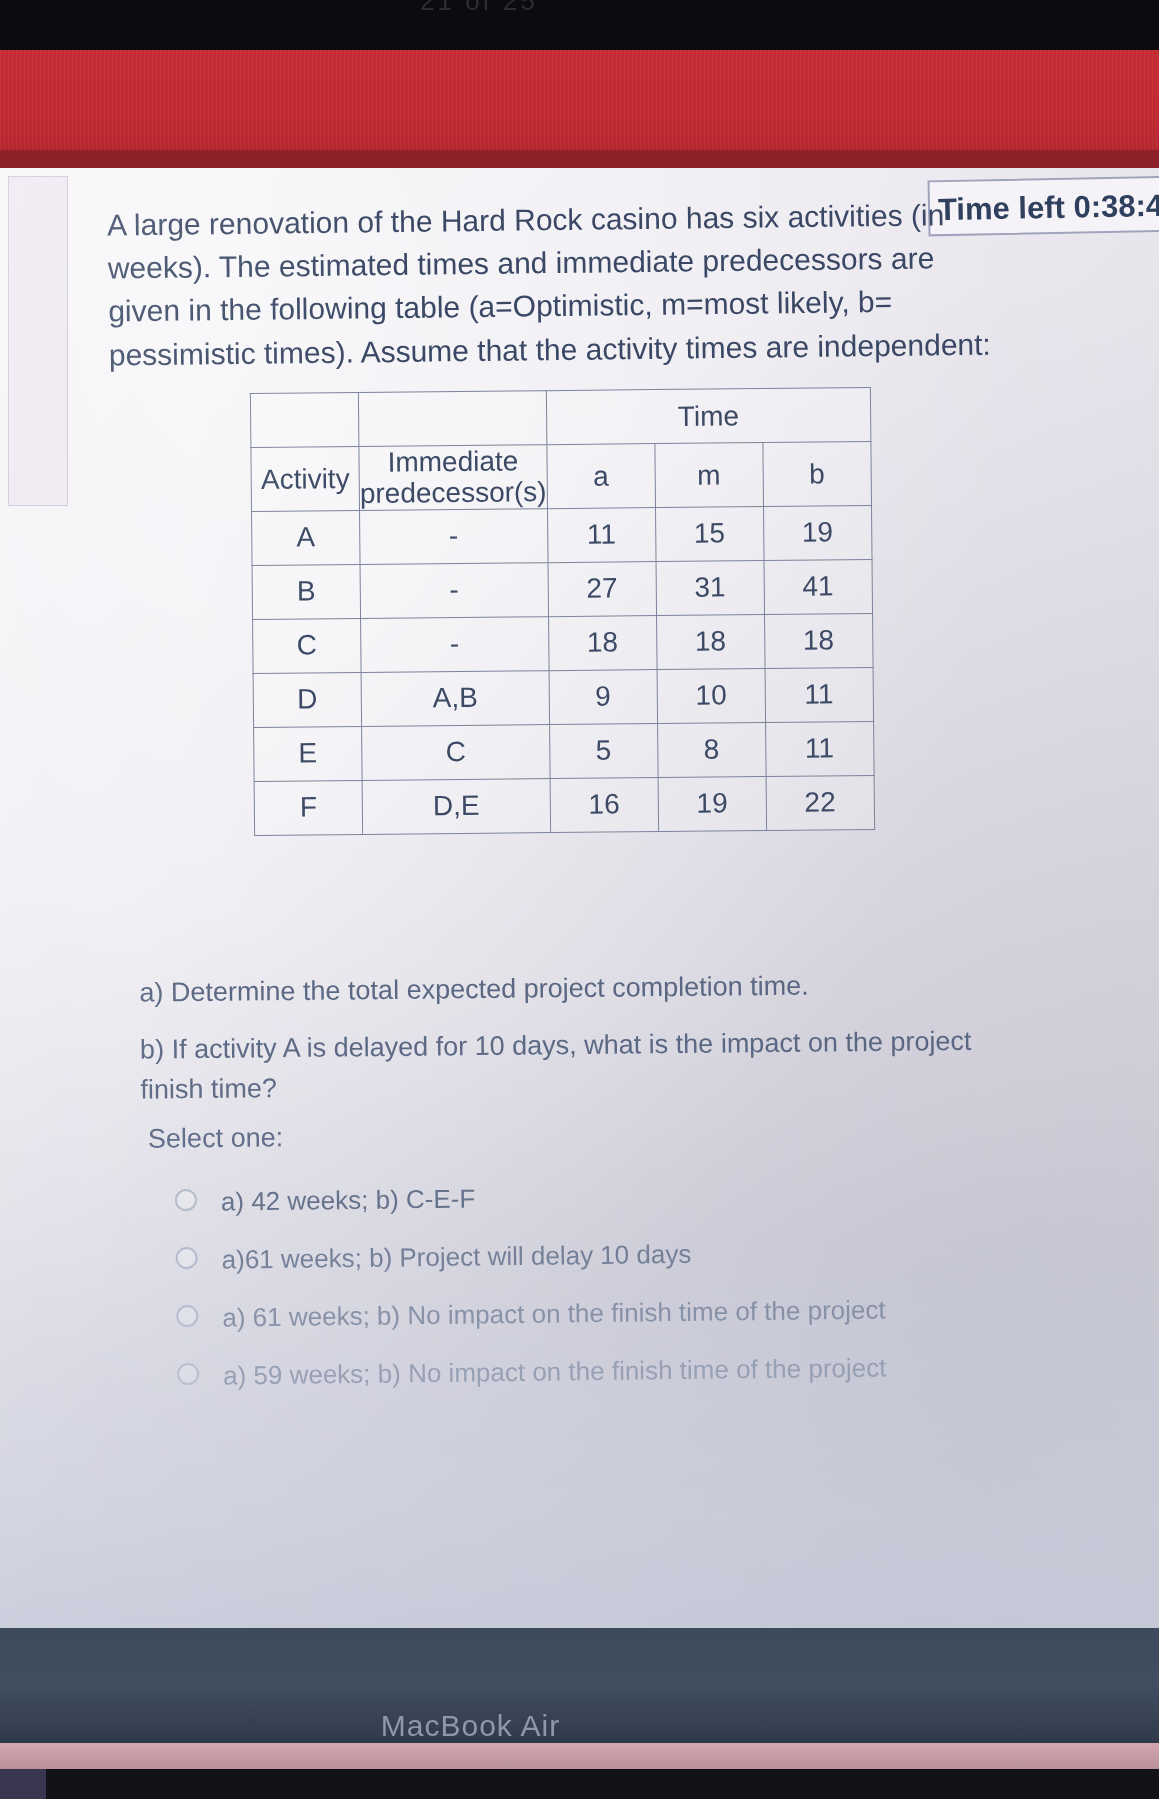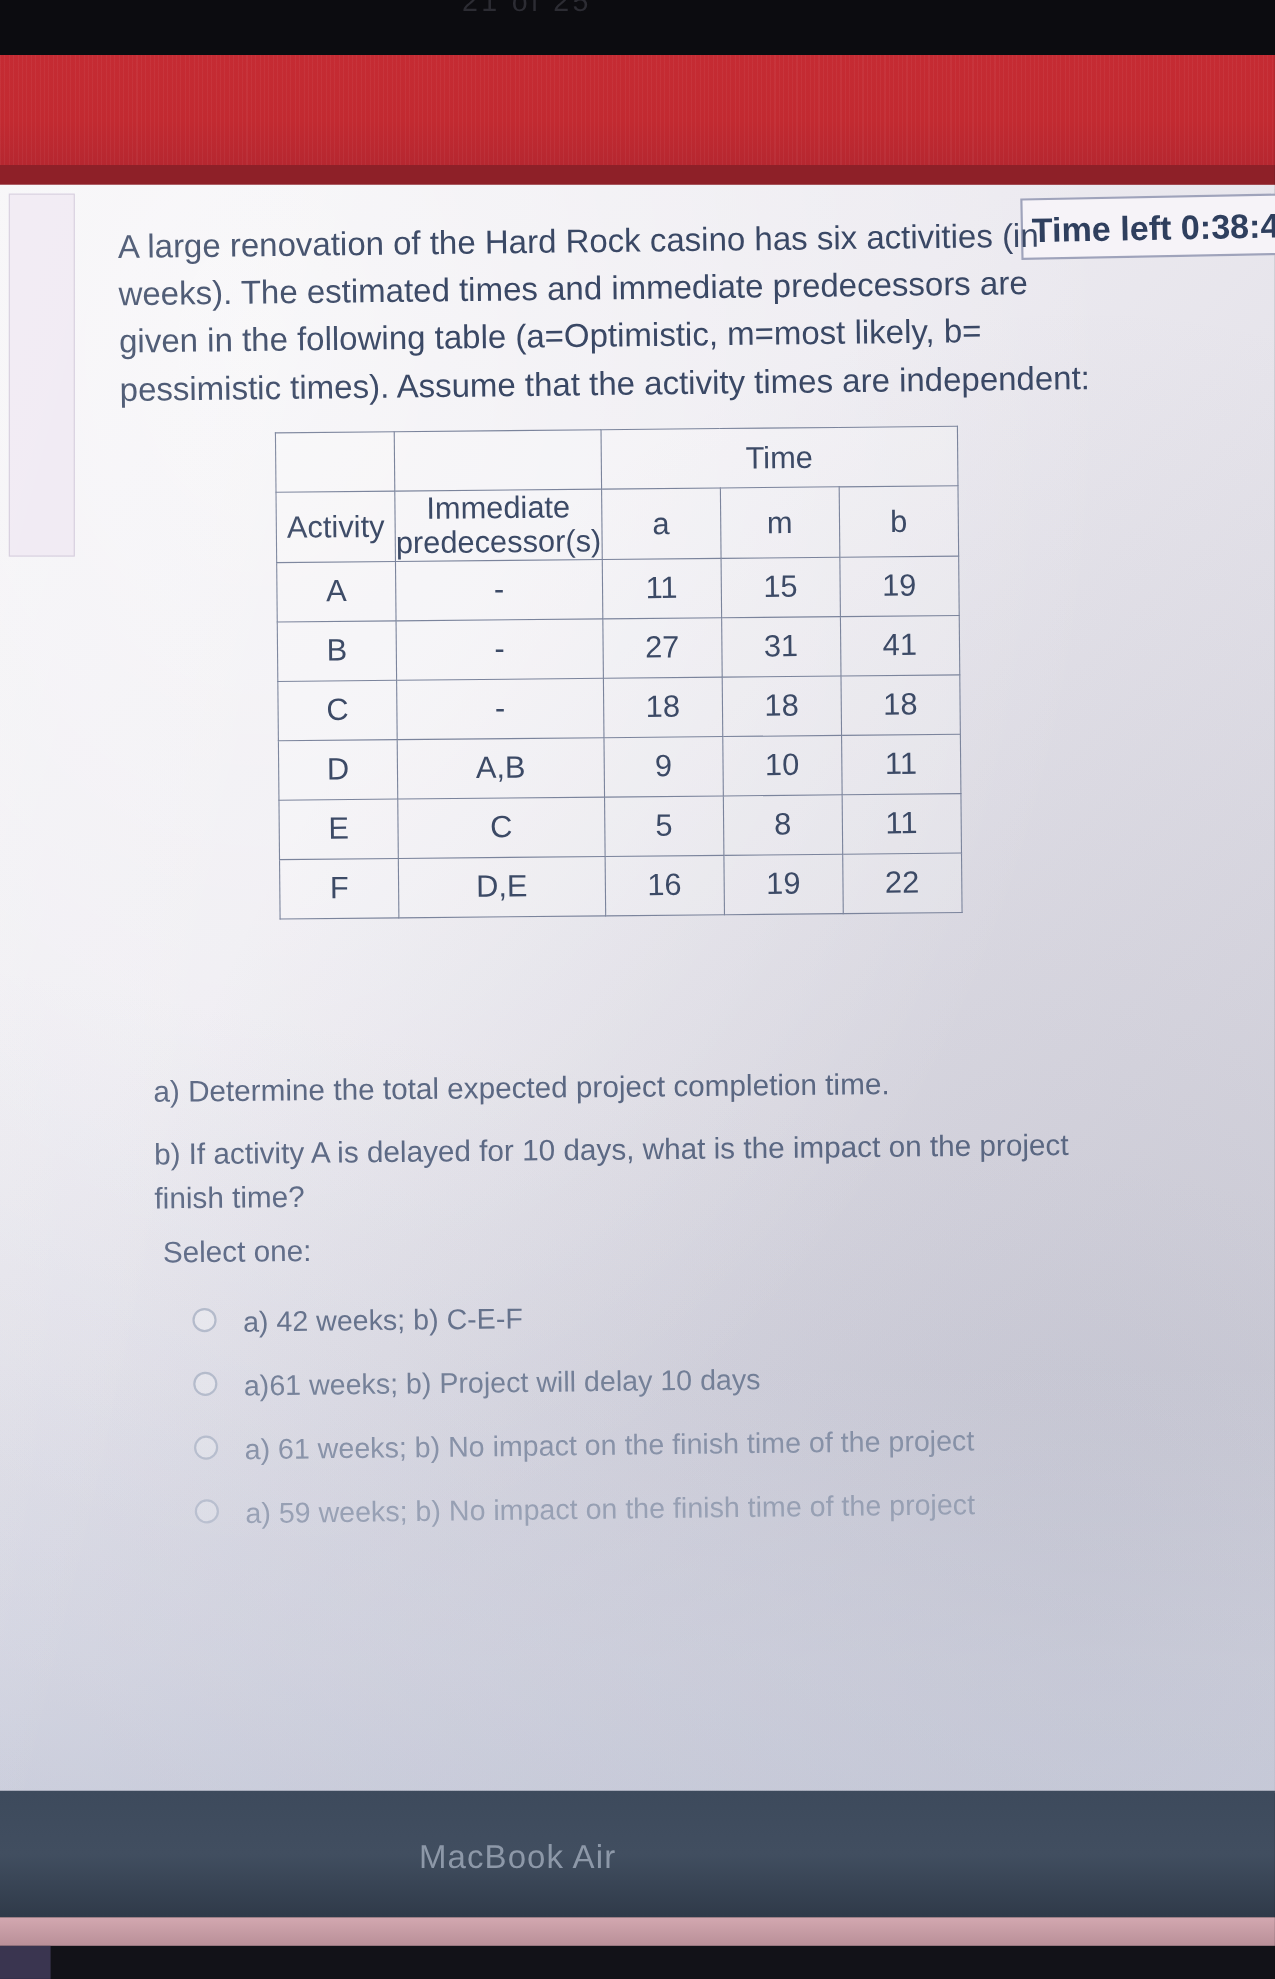--- a/index.html
+++ b/index.html
@@ -82,21 +82,21 @@
   }
 
   
   .bottom-band {
     position: absolute;
     left: 0; top: 1628px; width: 1159px; height: 115px;
     background: linear-gradient(180deg,#3d4a5c 0%, #414e60 50%, #2f3a49 100%);
   }
   .macbook-label {
     position: absolute;
-    left: 0; top: 1672px; width: 941px;
+    left: 0; top: 1709px; width: 941px;
     text-align: center;
     color: #8d98a8;
     font-size: 30px;
     letter-spacing: 1px;
   }
   .bottom-strip-1 {
     position: absolute; left: 0; top: 1743px; width: 1159px; height: 26px;
     background: linear-gradient(180deg,#d3a8b0 0%, #b98f98 100%);
   }
   .bottom-strip-2 {

